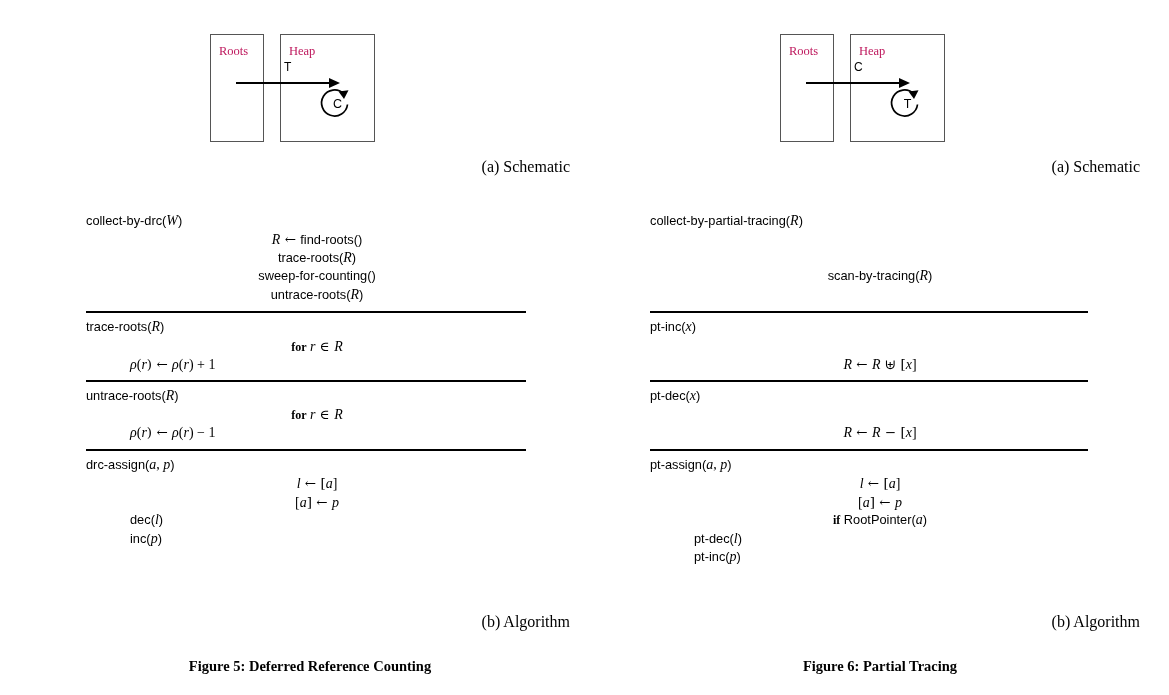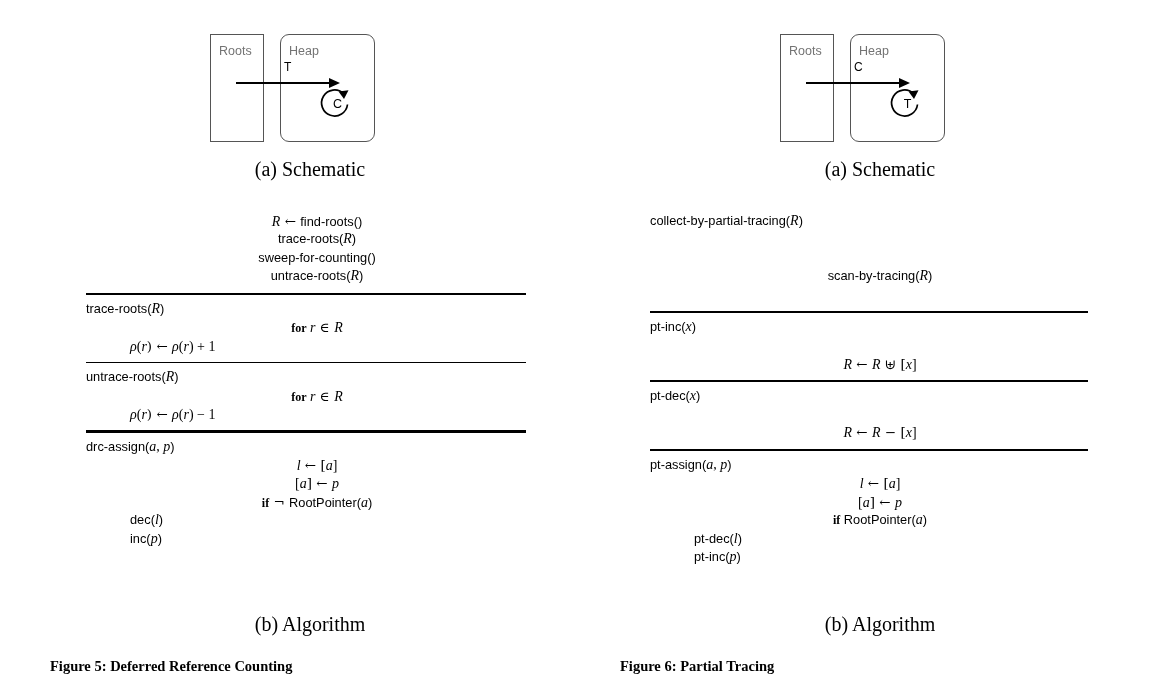--- a/index.html
+++ b/index.html
@@ -49,29 +49,28 @@
     left: 0px;
     top: 4px;
     width: 54px;
     height: 108px;
   }
   .box-heap {
     left: 70px;
     top: 4px;
     width: 95px;
     height: 108px;
-    border-radius: 9px;
   }
   .box-label {
     position: absolute;
     left: 8px;
     top: 9px;
-    font-family: Liberation Sans, sans-serif;
+    font-family: Liberation Serif, serif;
     font-size: 12.5px;
-    color: #737373;
+    color: #be185d;
     white-space: nowrap;
   }
   .arrow-wrap {
     position: absolute;
     left: 26px;
     top: 46px;
     width: 110px;
     height: 14px;
   }
   .arrow-line {
@@ -118,23 +117,23 @@
     justify-content: center;
     font-family: "Liberation Sans", sans-serif;
     font-size: 12.5px;
     padding-left: 3px;
     box-sizing: border-box;
   }
 
   .subcaption {
     position: absolute;
     width: 520px;
-    text-align: center;
+    text-align: right;
     font-family: "Liberation Serif", serif;
-    font-size: 20px;
+    font-size: 16px;
   }
   #sub-a-left, #sub-a-right { top: 158px; }
 
   
   .algo {
     position: absolute;
     top: 212px;
     left: 36px;
     width: 440px;
     font-family: "Liberation Sans", sans-serif;
@@ -179,20 +178,21 @@
   }
   .kw {
     font-weight: bold;
     font-family: Liberation Serif, serif;
     font-size: 12px;
   }
 
   .caption {
     position: absolute;
     width: 520px;
+    text-align: center;
     font-family: "Liberation Serif", serif;
     font-weight: bold;
     font-size: 14.5px;
     top: 658px;
   }
 </style>
 </head>
 <body>
 
 <div class="figure" id="figure-left">
@@ -217,20 +217,21 @@
         </svg>
         <span class="loop-label">C</span>
       </div>
     </div>
   </div>
 
   <div class="subcaption" id="sub-a-left">(a) Schematic</div>
 
   <div class="algo">
       <div class="block">
+        <div class="line"><span>collect-by-drc(</span><span class="mi">W</span><span>)</span></div>
         <div class="line ind1"><span class="mi">R</span><span class="msym"> ← </span><span>find-roots()</span></div>
         <div class="line ind1"><span>trace-roots(</span><span class="mi">R</span><span>)</span></div>
         <div class="line ind1"><span>sweep-for-counting()</span></div>
         <div class="line ind1"><span>untrace-roots(</span><span class="mi">R</span><span>)</span></div>
       </div>
       <div class="rule-thick"></div>
       <div class="block">
         <div class="line"><span>trace-roots(</span><span class="mi">R</span><span>)</span></div>
         <div class="line ind1"><span class="kw">for</span><span class="mr"> </span><span class="mi">r</span><span class="msym"> ∈ </span><span class="mi">R</span></div>
         <div class="line ind2"><span class="mi">ρ</span><span class="mr">(</span><span class="mi">r</span><span class="msym">) ← </span><span class="mi">ρ</span><span class="mr">(</span><span class="mi">r</span><span class="mr">) + 1</span></div>
@@ -239,21 +240,20 @@
       <div class="block">
         <div class="line"><span>untrace-roots(</span><span class="mi">R</span><span>)</span></div>
         <div class="line ind1"><span class="kw">for</span><span class="mr"> </span><span class="mi">r</span><span class="msym"> ∈ </span><span class="mi">R</span></div>
         <div class="line ind2"><span class="mi">ρ</span><span class="mr">(</span><span class="mi">r</span><span class="msym">) ← </span><span class="mi">ρ</span><span class="mr">(</span><span class="mi">r</span><span class="mr">) − 1</span></div>
       </div>
       <div class="rule-thick"></div>
       <div class="block">
         <div class="line"><span>drc-assign(</span><span class="mi">a</span><span class="mr">, </span><span class="mi">p</span><span>)</span></div>
         <div class="line ind1"><span class="mi">l</span><span class="msym"> ← [</span><span class="mi">a</span><span class="mr">]</span></div>
         <div class="line ind1"><span class="mr">[</span><span class="mi">a</span><span class="msym">] ← </span><span class="mi">p</span></div>
-        <div class="line ind1"><span class="kw">if</span><span class="msym"> ¬ </span><span>RootPointer(</span><span class="mi">a</span><span>)</span></div>
         <div class="line ind2"><span>dec(</span><span class="mi">l</span><span>)</span></div>
         <div class="line ind2"><span>inc(</span><span class="mi">p</span><span>)</span></div>
       </div>
     </div>
 
   <div class="subcaption" style="top:613px;">(b) Algorithm</div>
 
   <div class="caption">Figure 5: Deferred Reference Counting</div>
 </div>
 

